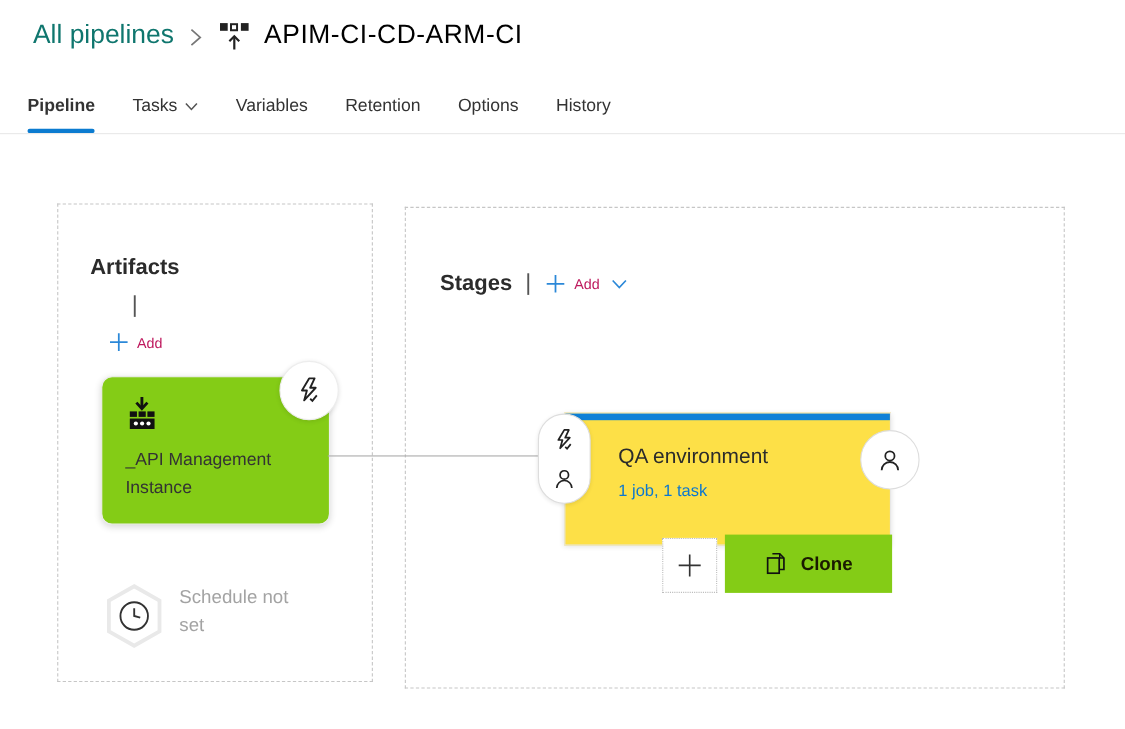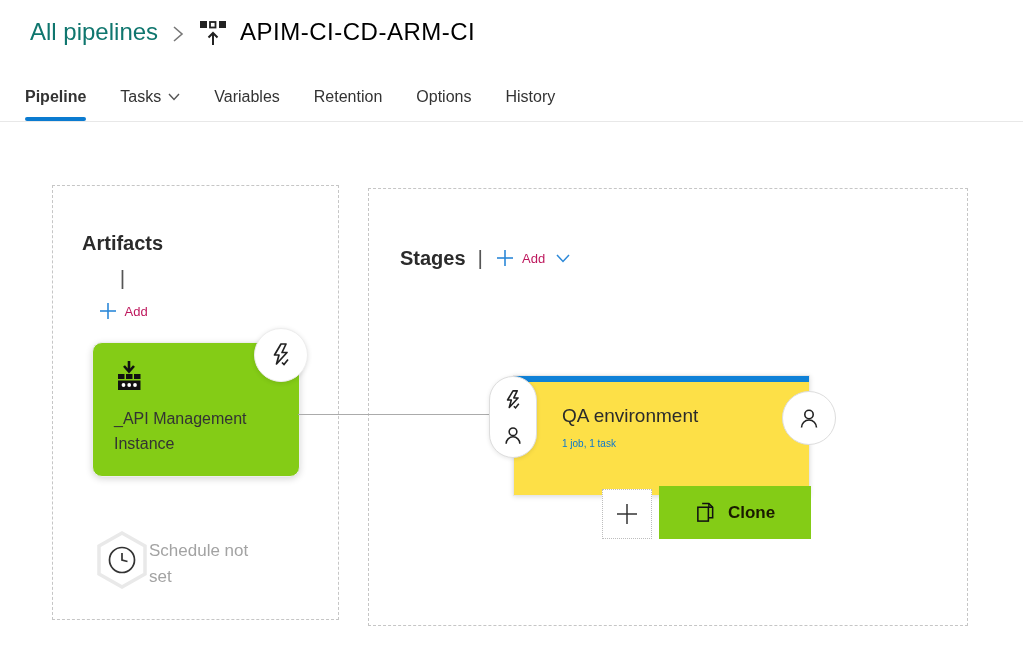--- a/index.html
+++ b/index.html
@@ -33,32 +33,32 @@
     position:absolute;left:92px;top:342px;width:206px;height:133px;background:#84cc16;
     border:1px solid #ededed;border-radius:10px;box-shadow:0 2px 7px rgba(0,0,0,.16);cursor:pointer;
   }
   .artifact-name{position:absolute;left:21px;top:63px;width:168px;font-size:16px;line-height:25px;color:#333;}
   .cd-badge{
     position:absolute;left:254px;top:328px;width:52px;height:52px;border-radius:50%;
     background:#fff;border:1px solid #ededed;box-shadow:0 1px 5px rgba(0,0,0,.12);
     display:flex;align-items:center;justify-content:center;cursor:pointer;z-index:3;
   }
   
-  .schedule{position:absolute;left:95px;top:530px;display:flex;align-items:flex-end;cursor:pointer;}
+  .schedule{position:absolute;left:95px;top:530px;display:flex;align-items:flex-start;gap:14px;cursor:pointer;}
   .schedule-text{font-size:17px;line-height:26px;color:#a3a3a3;width:100px;}
   
   .connector{position:absolute;left:298px;top:414px;width:191px;height:1px;background:#ababab;}
   
   .stage-card{
     position:absolute;left:513px;top:375px;width:295px;height:119px;background:#fde047;
     border:1px solid #e7e7e7;box-shadow:0 1px 5px rgba(0,0,0,.13);cursor:pointer;
   }
   .stage-topbar{position:absolute;left:0;top:0;width:295px;height:6px;background:#0f81d7;}
   .stage-title{position:absolute;left:48px;top:29px;font-size:19px;color:#2b2b2b;}
-  .stage-subtitle{position:absolute;left:48px;top:62px;font-size:10px;color:#0b77cf;cursor:pointer;}
+  .stage-subtitle{position:absolute;left:48px;top:62px;font-size:15px;color:#0b77cf;cursor:pointer;}
   .pre-pill{
     position:absolute;left:489px;top:376px;width:48px;height:82px;border-radius:24px;
     background:#fff;border:1px solid #ddd;box-shadow:0 1px 4px rgba(0,0,0,.1);
     display:flex;flex-direction:column;align-items:center;justify-content:space-between;
     padding:11px 0;box-sizing:border-box;cursor:pointer;z-index:3;
   }
   .post-circle{
     position:absolute;left:782px;top:391px;width:52px;height:52px;border-radius:50%;
     background:#fff;border:1px solid #ddd;display:flex;align-items:center;justify-content:center;
     cursor:pointer;z-index:3;

